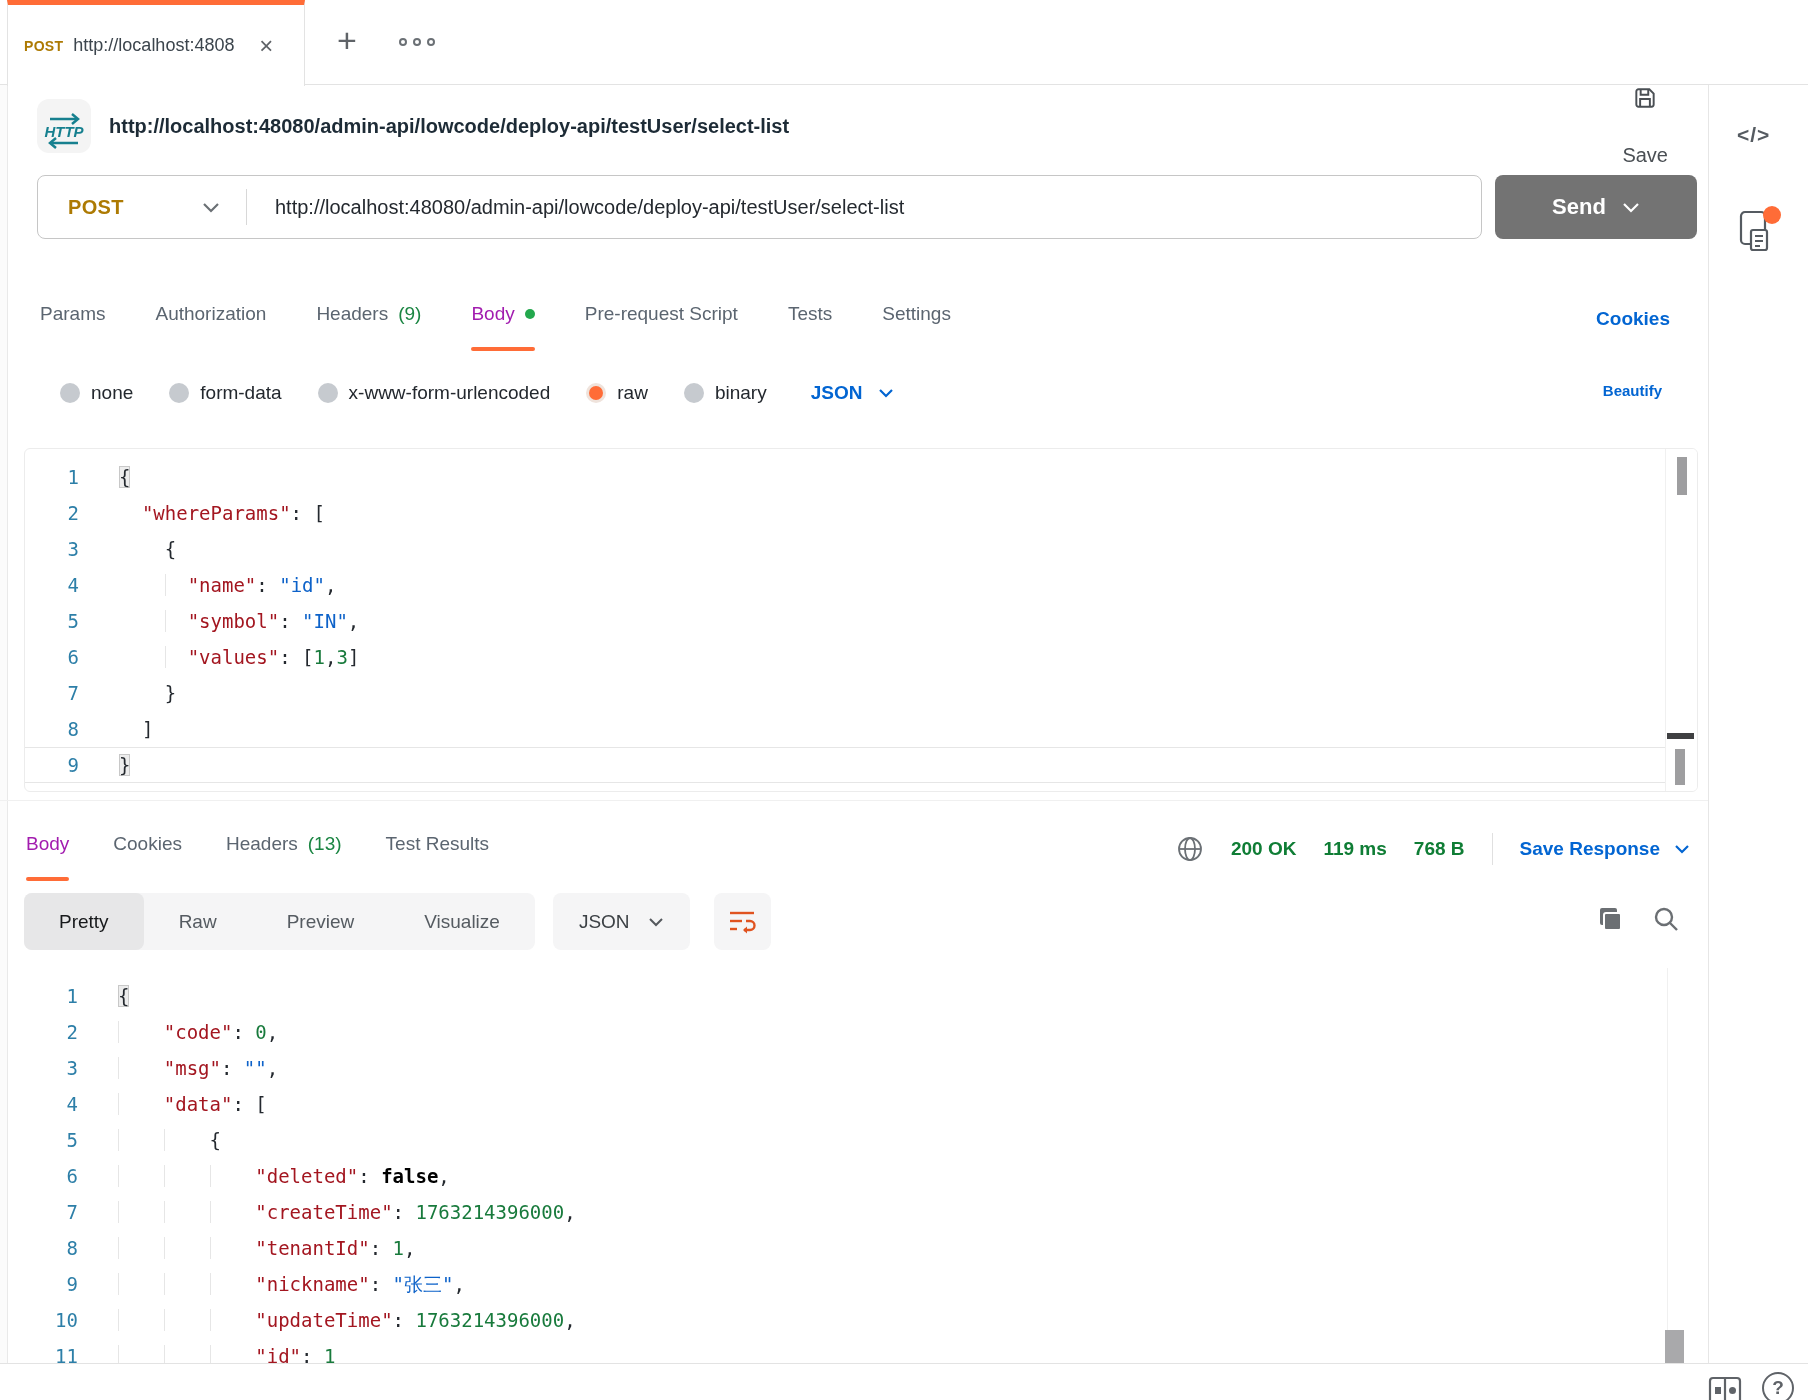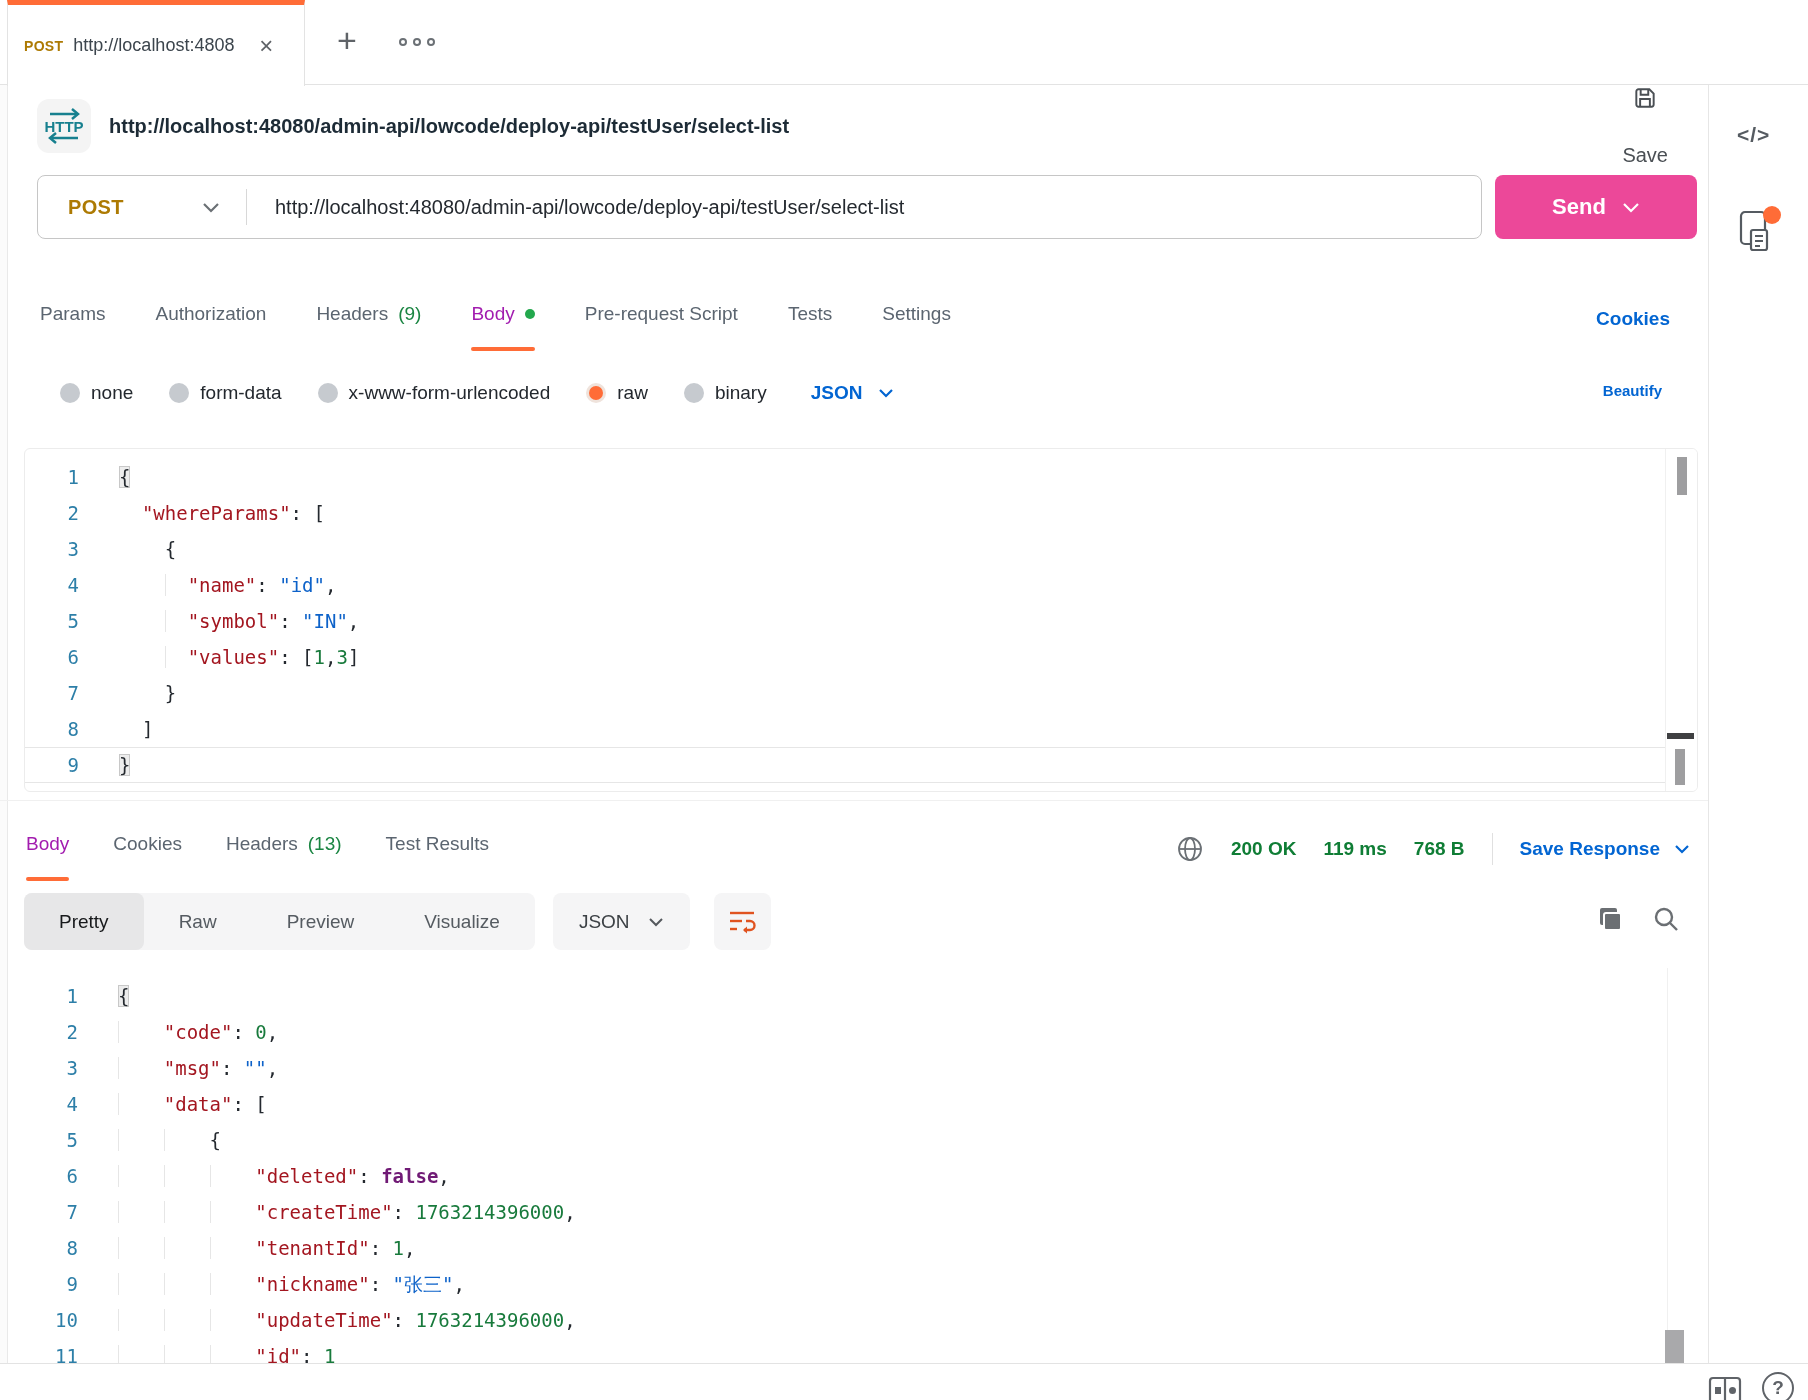--- a/index.html
+++ b/index.html
@@ -22,32 +22,32 @@
   .right-rail { position:absolute; top:85px; right:0; width:100px; bottom:37px; background:#fff; border-left:1px solid #e6e6e6; }
   .code-toggle { position:absolute; top:38px; left:28px; font-size:21px; color:#555b61; font-weight:600; letter-spacing:1px; }
   .doc-btn { position:absolute; top:125px; left:26px; width:44px; height:46px; }
   .doc-dot { position:absolute; right:-2px; top:-4px; width:18px; height:18px; border-radius:50%; background:#ff6c37; }
   .statusbar { position:absolute; left:0; right:0; top:1363px; height:37px; background:#fff; border-top:1px solid #e3e3e3; }
   .sb-pane { position:absolute; right:66px; top:12px; }
   .sb-help { position:absolute; right:14px; top:8px; width:32px; height:32px; border:2px solid #5f6368; border-radius:50%; color:#5f6368; font-size:19px; font-weight:700; display:flex; align-items:center; justify-content:center; }
 
   
   .header { position:absolute; top:85px; left:8px; right:100px; height:82px; display:flex; align-items:center; padding:0 40px 0 29px; }
-  .http-badge { width:54px; height:54px; border-radius:12px; background:#f4f4f4; display:flex; align-items:center; justify-content:center; margin-right:18px; flex:none; }
+  .http-badge { width:54px; height:54px; border-radius:12px; background:#f4f4f4; display:flex; align-items:flex-end; justify-content:center; margin-right:18px; flex:none;font-style:italic; }
   .header-title { font-size:20px; font-weight:700; color:#1d2b36; }
   .save-btn { margin-left:auto; display:flex; align-items:center; gap:28px; color:#4a4f54; font-size:20px;flex-direction:column; }
 
   
   .url-row { position:absolute; top:175px; left:37px; height:64px; }
   .url-input { width:1445px; height:64px; border:1px solid #c6c6c6; border-radius:8px; background:#fff; display:flex; align-items:center; }
   .method-select { width:208px; flex:none; display:flex; align-items:center; justify-content:space-between; padding:0 26px 0 30px; cursor:pointer; }
   .method-label { color:#ad7a03; font-weight:700; font-size:20px; letter-spacing:.3px; }
   .url-divider { width:1px; height:36px; background:#d8d8d8; flex:none; }
   .url-text { padding-left:28px; font-size:20px; color:#24292f; white-space:nowrap; }
-  .send-btn { position:absolute; left:1458px; top:0; width:202px; height:64px; border-radius:8px; background:#ec4899; color:#fff;
+  .send-btn { position:absolute; left:1458px; top:0; width:202px; height:64px; border-radius:8px; background:#737373; color:#fff;
     display:flex; align-items:center; justify-content:center; gap:16px; cursor:pointer; }
   .send-label { font-size:22px; font-weight:700; }
 
   
   .req-tabs { position:absolute; top:303px; left:40px; display:flex; gap:50px; font-size:19px; color:#5b6570; }
   .rtab { position:relative; padding-bottom:26px; display:flex; align-items:center; gap:10px; cursor:pointer; }
   .rtab .t-count { color:#1a8542; }
   .rtab.active { color:#a21caf; }
   .rtab.active::after { content:""; position:absolute; left:0; right:0; bottom:0; height:4px; background:#ff6c37; border-radius:2px; }
   .body-dot { width:10px; height:10px; border-radius:50%; background:#23a84d; }
@@ -67,21 +67,21 @@
   .req-editor { position:absolute; top:448px; left:24px; width:1674px; height:344px; border:1px solid #ececec; border-radius:6px; }
   .resp-editor { position:absolute; top:968px; left:24px; width:1660px; height:395px; }
   .code-pad { padding-top:10px; }
   .code-line { display:flex; height:36px; line-height:36px; }
   .code-line.active { border-top:1px solid #e6e6e6; border-bottom:1px solid #e6e6e6; line-height:34px; }
   .gutter { width:78px; flex:none; text-align:right; padding-right:24px; color:#2d7fa8; }
   .code-text { white-space:pre; padding-left:16px; }
   .tk-k { color:#a31620; }
   .tk-s { color:#0d62c9; }
   .tk-n { color:#187a3c; }
-  .tk-b { color:#701a75; font-weight:700; }
+  .tk-b { color:#000000; font-weight:700; }
   .tk-p { color:#24292f; }
   .tk-ph { color:#24292f; background:#ededed; box-shadow:inset 0 0 0 1px #c8c8c8; }
   .tk-g { box-shadow:inset 1px 0 0 #e6e6e6; }
   .vscroll { position:absolute; right:0; top:0; bottom:0; width:32px; border-left:1px solid #f0f0f0; background:#fff; }
   .vthumb { position:absolute; right:10px; top:8px; width:10px; height:38px; background:#9e9ea0; }
   .dark-mark { position:absolute; right:3px; bottom:52px; width:27px; height:6px; background:#3f4042; }
   .vthumb2 { position:absolute; right:12px; bottom:6px; width:10px; height:36px; background:#9e9ea0; }
   .corner-thumb { position:absolute; right:0; bottom:0; width:19px; height:33px; background:#a9a9ab; }
   .resp-vline { position:absolute; right:16px; top:0; bottom:0; width:1px; background:#f0f0f0; }
 

